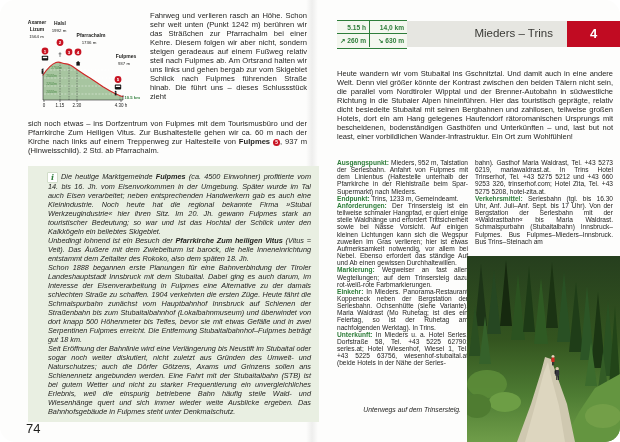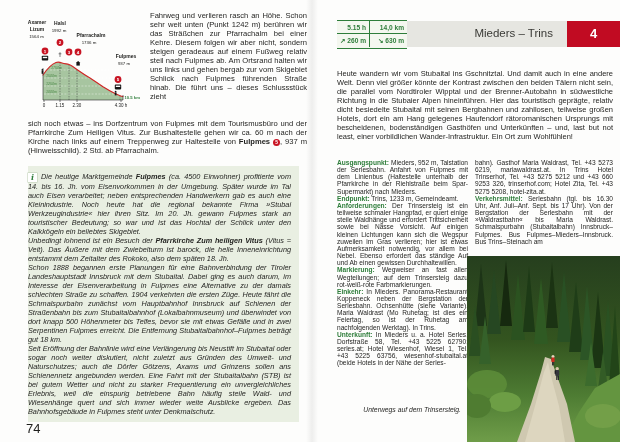--- a/index.html
+++ b/index.html
@@ -1,28 +1,28 @@
 <!DOCTYPE html>
 <html><head>
 <meta charset="utf-8">
 <style>
   html,body{margin:0;padding:0;background:#ffffff;}
   #page{position:relative;width:620px;height:442px;background:#fdfdfc;overflow:hidden;
-        font-family:"Liberation Sans",sans-serif;color:#1f1f1d;}
+        font-family:"Liberation Sans",sans-serif;color:#1f1f1d;border-radius:15px;}
   .gutter{position:absolute;left:306px;top:0;width:12px;height:442px;
           background:linear-gradient(90deg,rgba(0,0,0,0),rgba(0,0,0,0.06),rgba(0,0,0,0));}
   
   .body-text{position:absolute;font-size:7.6px;line-height:9px;text-align:justify;}
   #para1a{left:150px;top:11px;width:157px;}
   #para1b{left:28px;top:119px;width:279px;}
   .boldw{font-weight:bold;}
   .tbadge{display:inline-block;width:7px;height:7px;border-radius:50%;background:#c81423;color:#fff;
           font-size:5px;line-height:7px;text-align:center;font-weight:bold;font-style:normal;}
   #infobox{position:absolute;left:28px;top:166px;width:263px;background:#e9efe2;
-           padding:6px 8px 6px 0;font-style:italic;font-size:7.3px;line-height:9px;text-align:justify;}
+           padding:6px 8px 6px 20px;font-style:italic;font-size:7.3px;line-height:9px;text-align:justify;}
   #infobox p{margin:0;}
   .iicon{display:inline-block;width:9px;height:9px;background:#ffffff;color:#2e7d3a;
          font-family:"DejaVu Serif",serif;font-weight:bold;font-style:italic;font-size:8px;
          line-height:9px;text-align:center;margin-right:4px;vertical-align:-1px;
          box-shadow:0 0 0 0.5px #b9ccae;}
   #pagenum{position:absolute;left:26px;top:421px;font-size:13px;}
   
   #chart{position:absolute;left:20px;top:8px;width:125px;height:102px;}
   
   #headerbar{position:absolute;left:337px;top:21px;width:283px;height:26px;background:#e6e6e1;}

